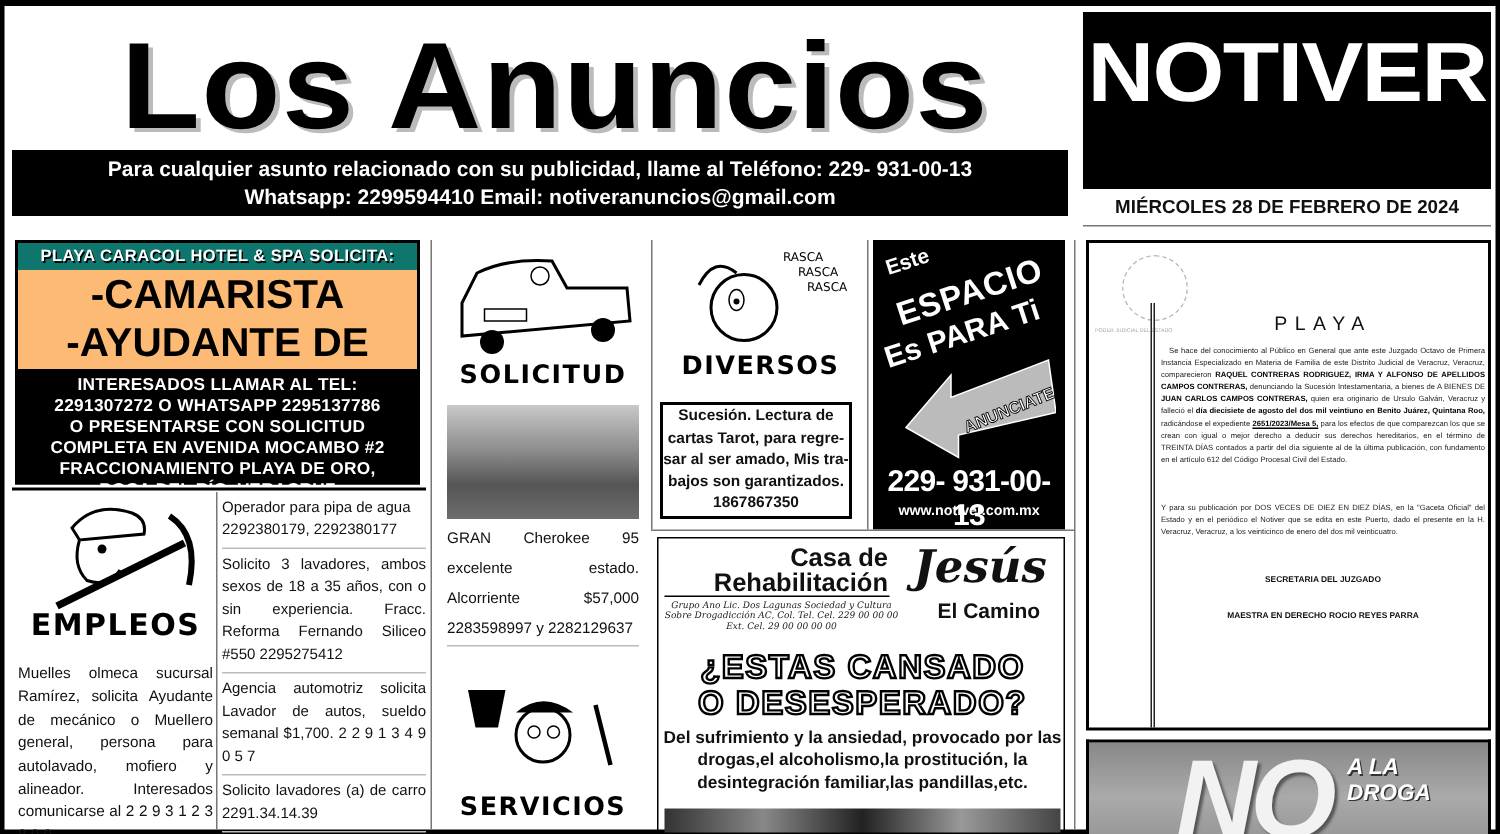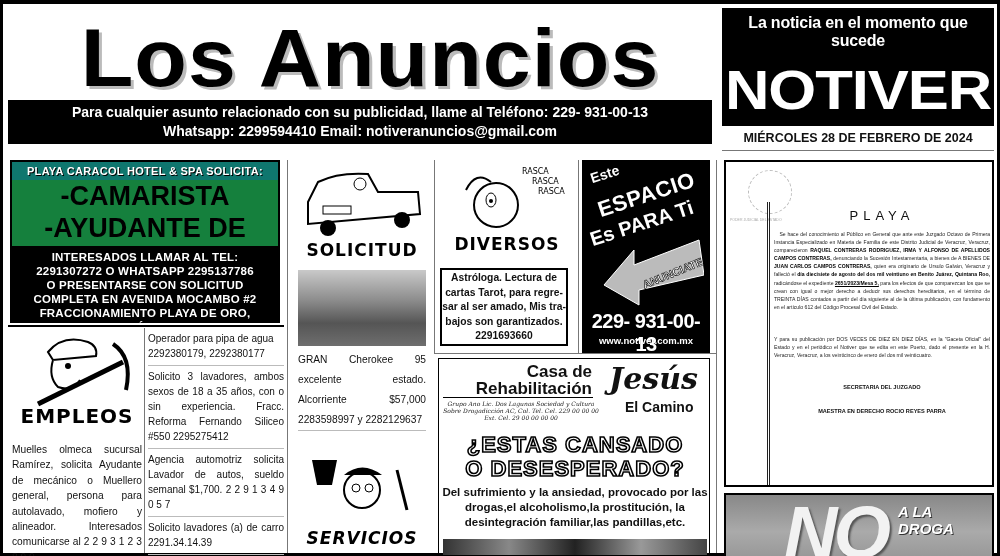--- a/index.html
+++ b/index.html
@@ -31,21 +31,21 @@
   }
   .brand-tagline { font-size: 16px; font-weight: 700; margin-top: 6px; letter-spacing: -0.2px; }
   .brand-name { font-size: 56px; font-weight: 900; line-height: 64px; margin-top: 8px; letter-spacing: -1px; transform: scaleX(1.1); }
   .date-line { position: absolute; left: 722px; top: 131px; width: 272px; text-align: center; font-size: 12.5px; font-weight: 700; }
 
   .rule { position: absolute; background: #777; }
 
   
   .ad-hotel { position: absolute; left: 10px; top: 160px; width: 270px; height: 163px; border: 2px solid #000; background: #000; }
   .ad-hotel .head { background: #0f766e; color: #fff; font-size: 11px; font-weight: 700; text-align: center; height: 18px; line-height: 18px; letter-spacing: 0.3px; text-shadow: 1px 1px 0 #000; }
-  .ad-hotel .jobs { background: #15803d; color: #000; height: 66px; text-align: center; font-weight: 900; font-size: 27px; line-height: 32px; }
+  .ad-hotel .jobs { background: #fdba74; color: #000; height: 66px; text-align: center; font-weight: 900; font-size: 27px; line-height: 32px; }
   .ad-hotel .info { color: #fff; text-align: center; font-size: 11.5px; font-weight: 700; line-height: 14px; padding-top: 4px; letter-spacing: 0.2px; }
   .section-label { font-weight: 900; text-align: center; color: #000; font-family: "DejaVu Sans", sans-serif; letter-spacing: 1px; }
   .classified { border-bottom: 1px solid #bbb; padding: 3px 0 4px; font-size: 10px; line-height: 15px; }
 
   
   .empleos { position: absolute; left: 8px; top: 328px; width: 134px; height: 225px; }
   .empleos-art { position: absolute; left: 10px; top: 4px; width: 120px; height: 80px; }
   .empleos-label { position: absolute; left: 4px; top: 76px; width: 130px; font-size: 20px; }
   .empleos-text { position: absolute; left: 4px; top: 114px; width: 130px; font-size: 10.2px; line-height: 15.4px; text-align: justify; }
 
@@ -53,21 +53,21 @@
   .mid-classifieds { position: absolute; left: 148px; top: 328px; width: 136px; height: 225px; }
   .mid-classifieds .classified { padding-left: 0; }
 
   
   .camionetas { position: absolute; left: 292px; top: 160px; width: 140px; height: 393px; }
   .cam-art { position: absolute; left: 6px; top: 2px; width: 128px; height: 80px; }
   .cam-label { position: absolute; left: 2px; top: 80px; width: 136px; font-size: 17px; }
   .cam-photo { position: absolute; left: 6px; top: 110px; width: 128px; height: 76px; background: linear-gradient(180deg,#c9c9c9 0%,#8c8c8c 40%,#555 70%,#6e6e6e 100%); }
   .cam-text { position: absolute; left: 6px; top: 190px; width: 128px; font-size: 10.2px; line-height: 20px; text-align: justify; border-bottom: 1px solid #bbb; }
   .srv-art { position: absolute; left: 10px; top: 290px; width: 120px; height: 80px; }
-  .srv-label { position: absolute; left: 2px; top: 368px; width: 136px; font-size: 17px; font-style: italic; }
+  .srv-label { position: absolute; left: 2px; top: 368px; width: 136px; font-size: 17px; }
 
   
   .diversos { position: absolute; left: 438px; top: 160px; width: 138px; height: 190px; }
   .div-art { position: absolute; left: 8px; top: 0; width: 124px; height: 78px; }
   .div-label { position: absolute; left: 0; top: 74px; width: 138px; font-size: 17px; }
   .div-ad { position: absolute; left: 2px; top: 108px; width: 128px; height: 78px; border: 2px solid #000; text-align: center; font-size: 10.3px; font-weight: 700; line-height: 14.5px; padding-top: 1px; }
 
   
   .espacio { position: absolute; left: 582px; top: 160px; width: 128px; height: 193px; background: #000; color: #fff; overflow: hidden; }
   .esp-este { position: absolute; left: 8px; top: 6px; font-size: 14px; font-weight: 900; transform: rotate(-18deg); }
@@ -114,21 +114,20 @@
 <div class="frame-right"></div>
 <div class="frame-bottom"></div>
 
 <div class="masthead-title">Los Anuncios</div>
 <div class="contact-bar">
   <div>Para cualquier asunto relacionado con su publicidad, llame al  Teléfono: 229- 931-00-13</div>
   <div>Whatsapp: 2299594410 Email: notiveranuncios@gmail.com</div>
 </div>
 
 <div class="brand-box">
-  <div class="brand-tagline">La noticia en el momento que sucede</div>
   <div class="brand-name">NOTIVER</div>
 </div>
 <div class="date-line">MIÉRCOLES 28 DE FEBRERO DE 2024</div>
 <div class="rule" style="left:722px;top:150px;width:272px;height:1px;"></div>
 
 <div class="ad-hotel">
   <div class="head">PLAYA CARACOL HOTEL &amp; SPA SOLICITA:</div>
   <div class="jobs">
     <div>-CAMARISTA</div>
     <div>-AYUDANTE DE COCINA</div>
@@ -196,25 +195,25 @@
     <circle cx="50" cy="45" r="22" fill="#fff" stroke="#000" stroke-width="2"></circle>
     <ellipse cx="45" cy="40" rx="5" ry="7" fill="#fff" stroke="#000"></ellipse>
     <circle cx="45" cy="41" r="2" fill="#000"></circle>
     <path d="M20 30 Q30 10 45 22" fill="none" stroke="#000" stroke-width="2"></path>
     <text x="76" y="14" font-size="8" font-family="DejaVu Sans" fill="#000">RASCA</text>
     <text x="86" y="24" font-size="8" font-family="DejaVu Sans" fill="#000">RASCA</text>
     <text x="92" y="34" font-size="8" font-family="DejaVu Sans" fill="#000">RASCA</text>
   </svg>
   <div class="section-label div-label">DIVERSOS</div>
   <div class="div-ad">
-    <div>Astróloga. Lectura de</div>
+    <div>Sucesión. Lectura de</div>
     <div>cartas Tarot, para regre-</div>
     <div>sar al ser amado, Mis tra-</div>
     <div>bajos son garantizados.</div>
-    <div>2291693660</div>
+    <div>1867867350</div>
   </div>
 </div>
 
 <div class="espacio">
   <div class="esp-este">Este</div>
   <div class="esp-espacio" style="top:22px;left:14px;">ESPACIO</div>
   <div class="esp-para" style="top:52px;left:6px;">Es PARA Ti</div>
   <svg class="esp-arrow" viewBox="0 0 110 80">
     <polygon points="10,55 40,20 40,35 105,10 110,45 45,60 45,75" fill="#bbb" stroke="#fff" stroke-width="1"></polygon>
     <text x="45" y="50" font-size="11" font-weight="900" font-family="Liberation Sans" fill="#fff" stroke="#000" stroke-width="0.6" transform="rotate(-22 70 40)">ANUNCIATE</text>

